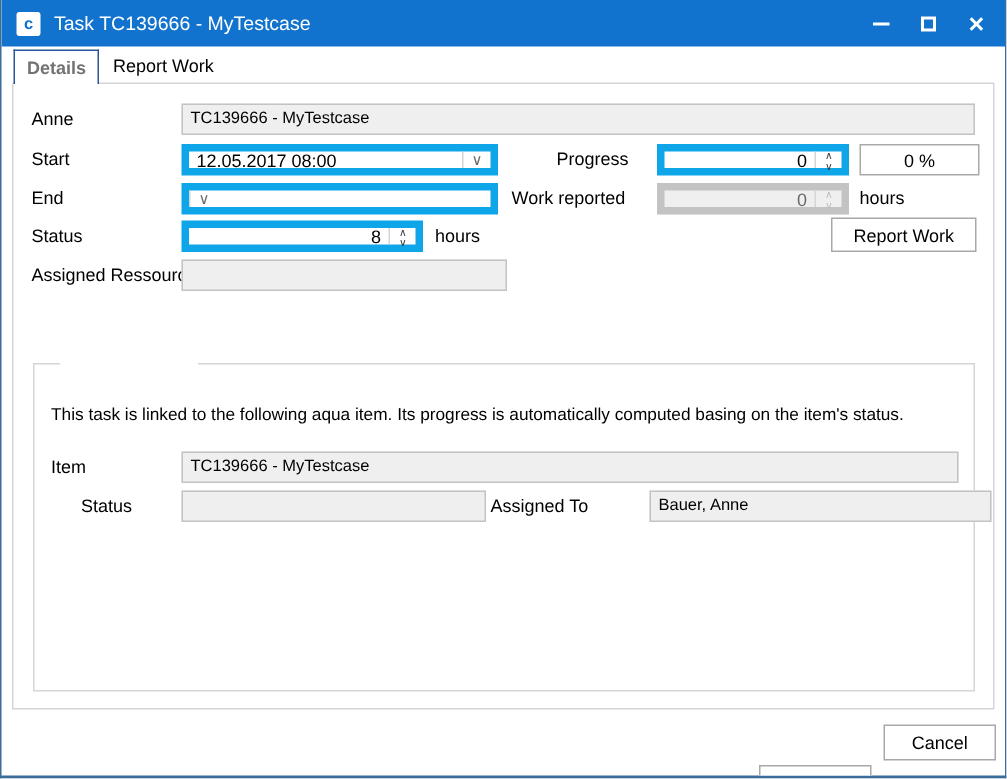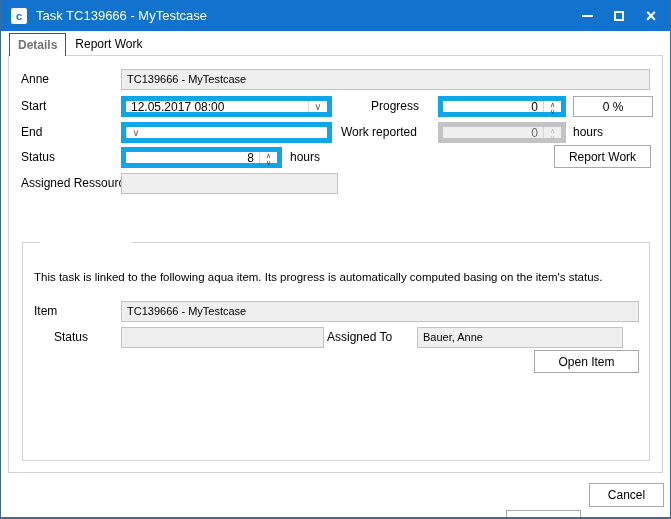--- a/index.html
+++ b/index.html
@@ -135,20 +135,19 @@
   <div class="gb-gap"></div>
   <div class="desc">This task is linked to the following aqua item. Its progress is automatically computed basing on the item's status.</div>
 
   <div class="lbl" style="left:33px;top:304px;">Item</div>
   <div class="ro" style="left:120px;top:301px;width:518px;">TC139666 - MyTestcase</div>
 
   <div class="lbl" style="left:33px;top:330px;margin-left:20px;">Status</div>
   <div class="ro" style="left:120px;top:327px;width:203px;"></div>
 
   <div class="lbl" style="left:326px;top:330px;">Assigned To</div>
-  <div class="ro" style="left:416px;top:327px;width:206px;">Bauer, Anne</div>
+  <div class="ro" style="left:432px;top:327px;width:228px;">Bauer, Anne</div>
 
-  <button class="btn" style="left:533px;top:350px;width:105px;height:23px;">Open Item</button>
 
   <button class="btn" style="left:505px;top:510px;width:75px;height:24px;">OK</button>
   <button class="btn" style="left:588px;top:483px;width:75px;height:24px;">Cancel</button>
 
 </div>
 
 </body></html>

